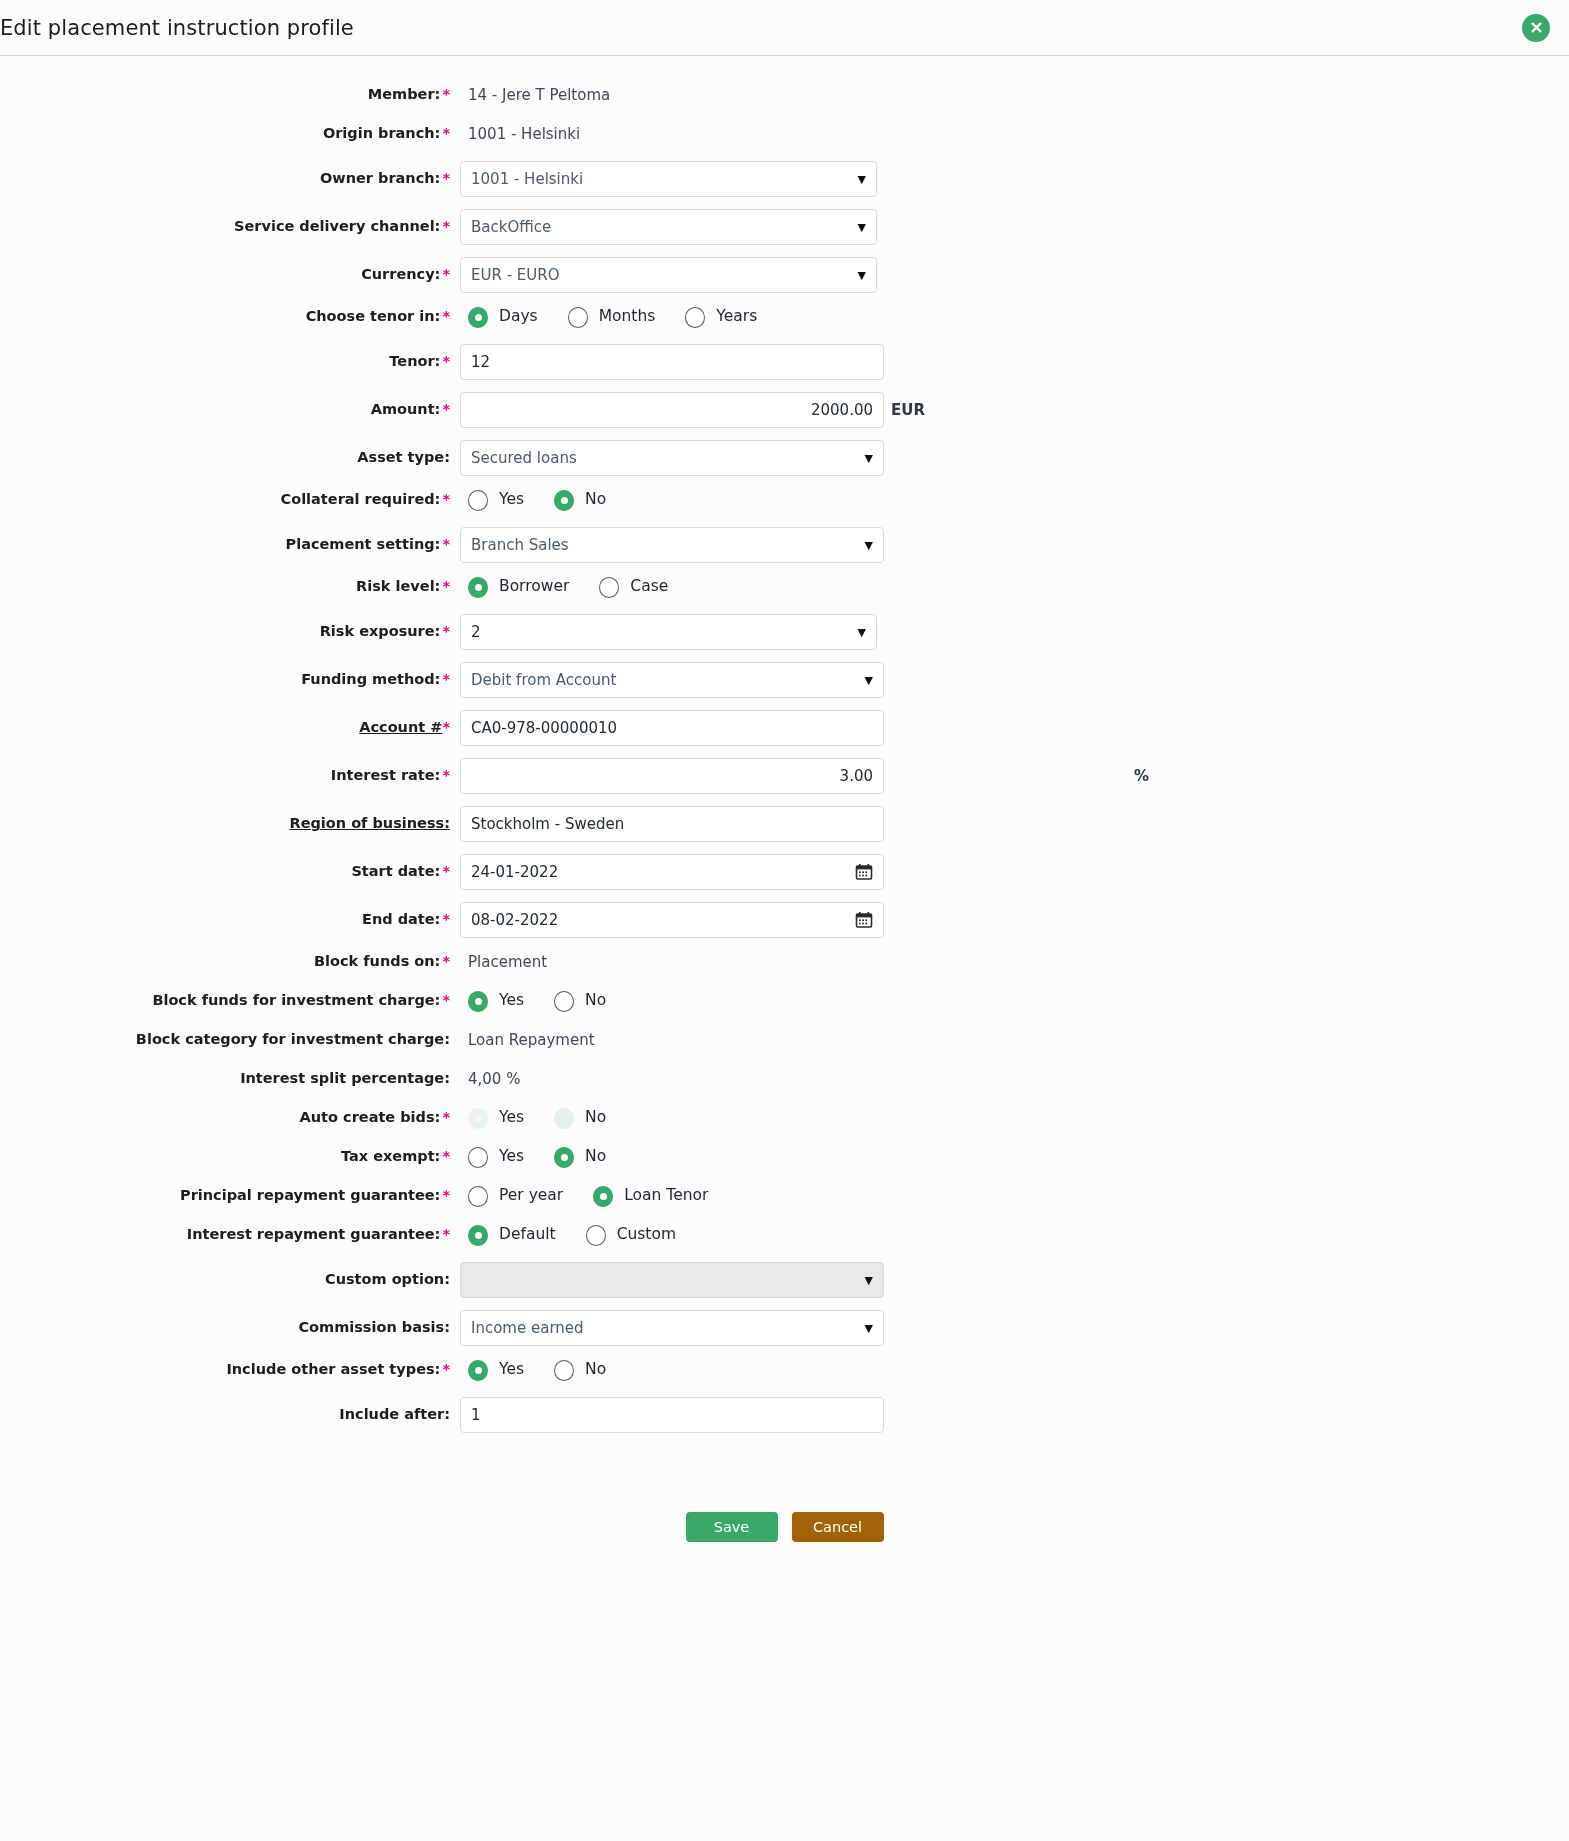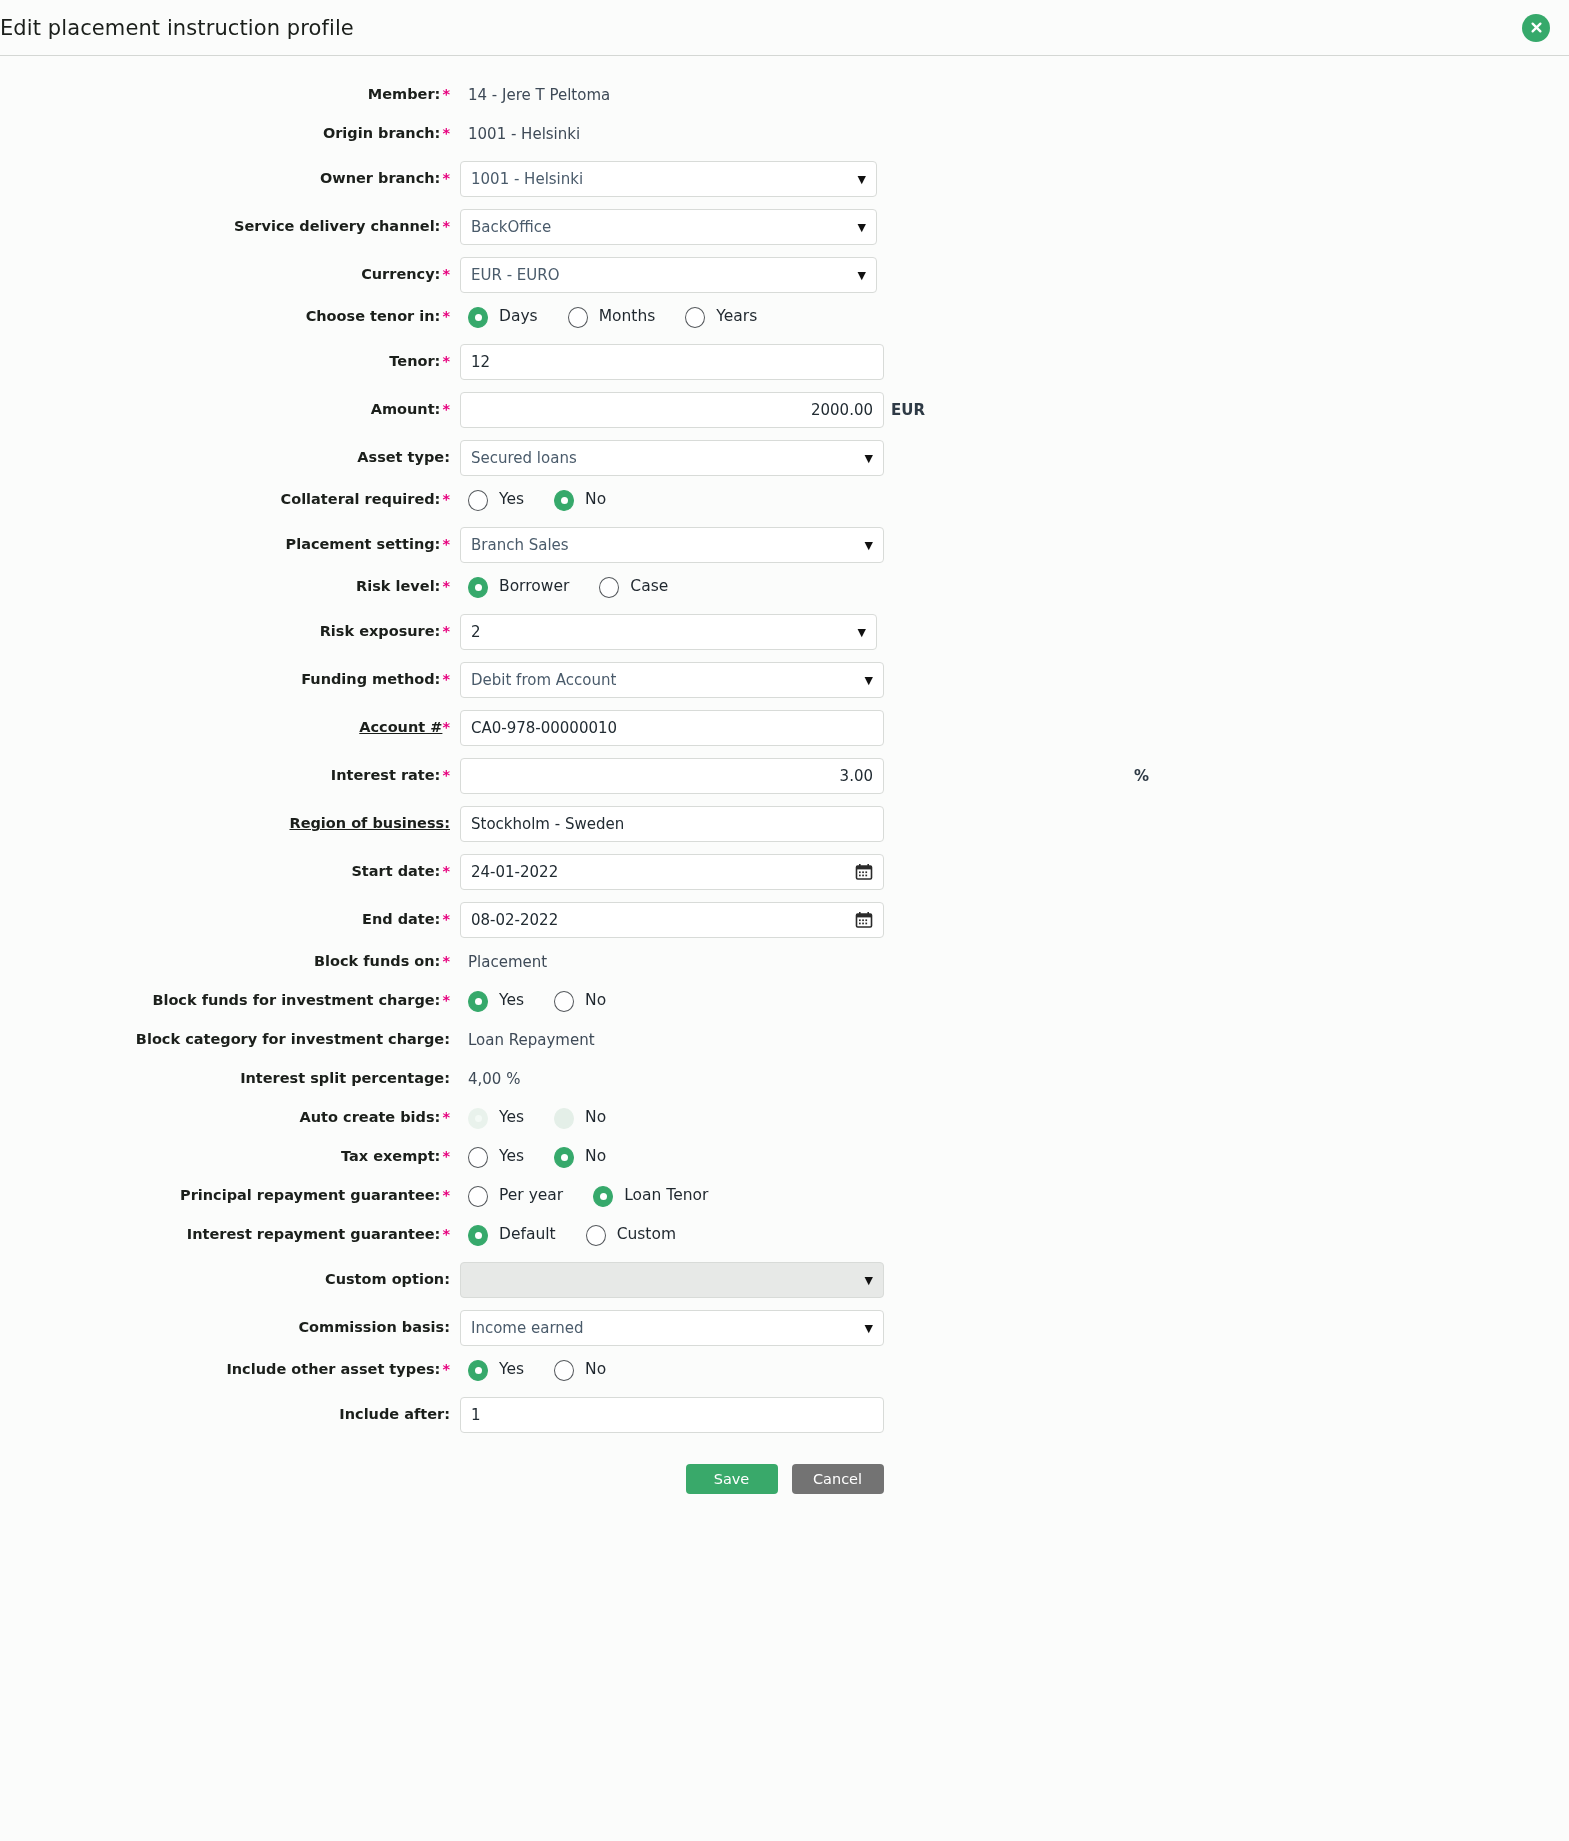--- a/index.html
+++ b/index.html
@@ -177,22 +177,23 @@
     height: 30px;
     border-radius: 4px;
     border: none;
     background: #39a96a;
     color: #ffffff;
     font-size: 14.5px;
     font-family: "DejaVu Sans", "Liberation Sans", sans-serif;
     font-weight: 400;
     cursor: pointer;
     padding: 0 16px;
-  }
-  .btn-cancel { background: #737373; }
+    margin-top: 48px;
+  }
+  .btn-cancel { background: #a16207; }
 </style>
 </head>
 <body>
 
 <div class="modal">
 
   <div class="modal-header">
     <div class="modal-title">Edit placement instruction profile</div>
     <button class="close-btn" aria-label="close">
       <svg width="17" height="17" viewBox="0 0 17 17">

